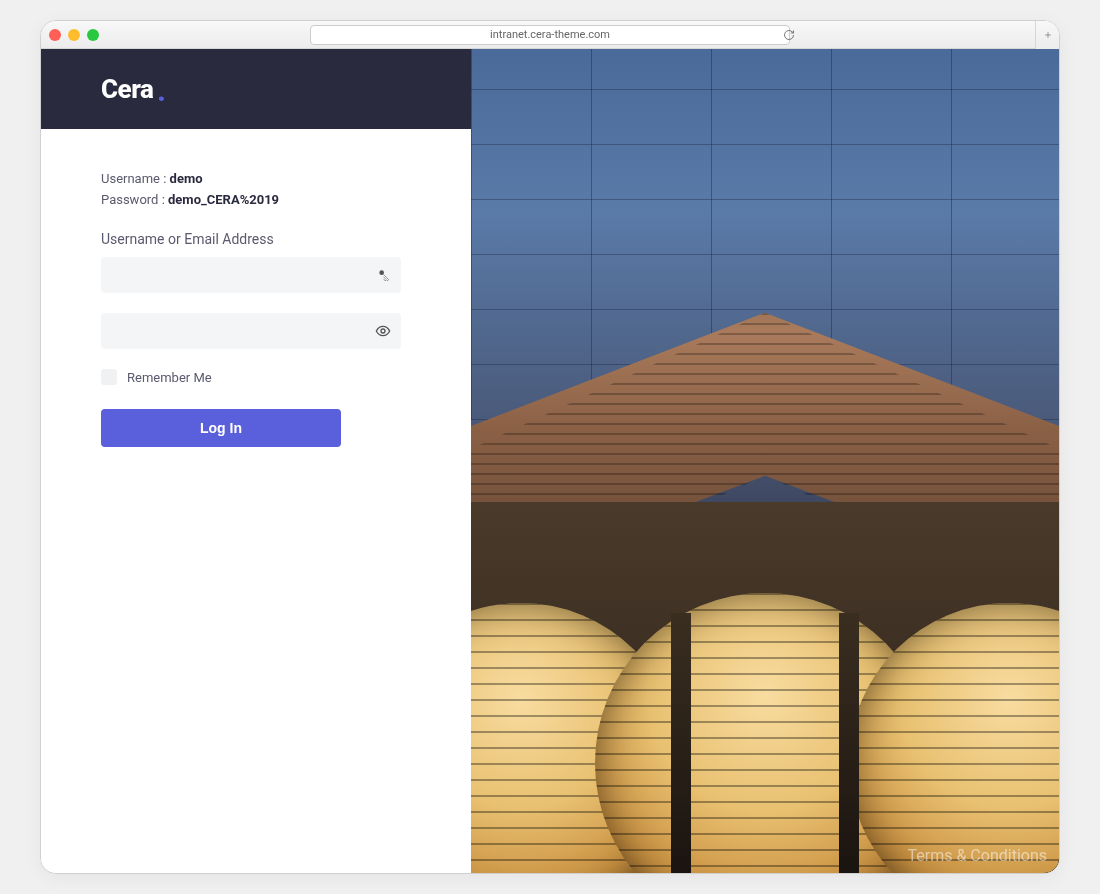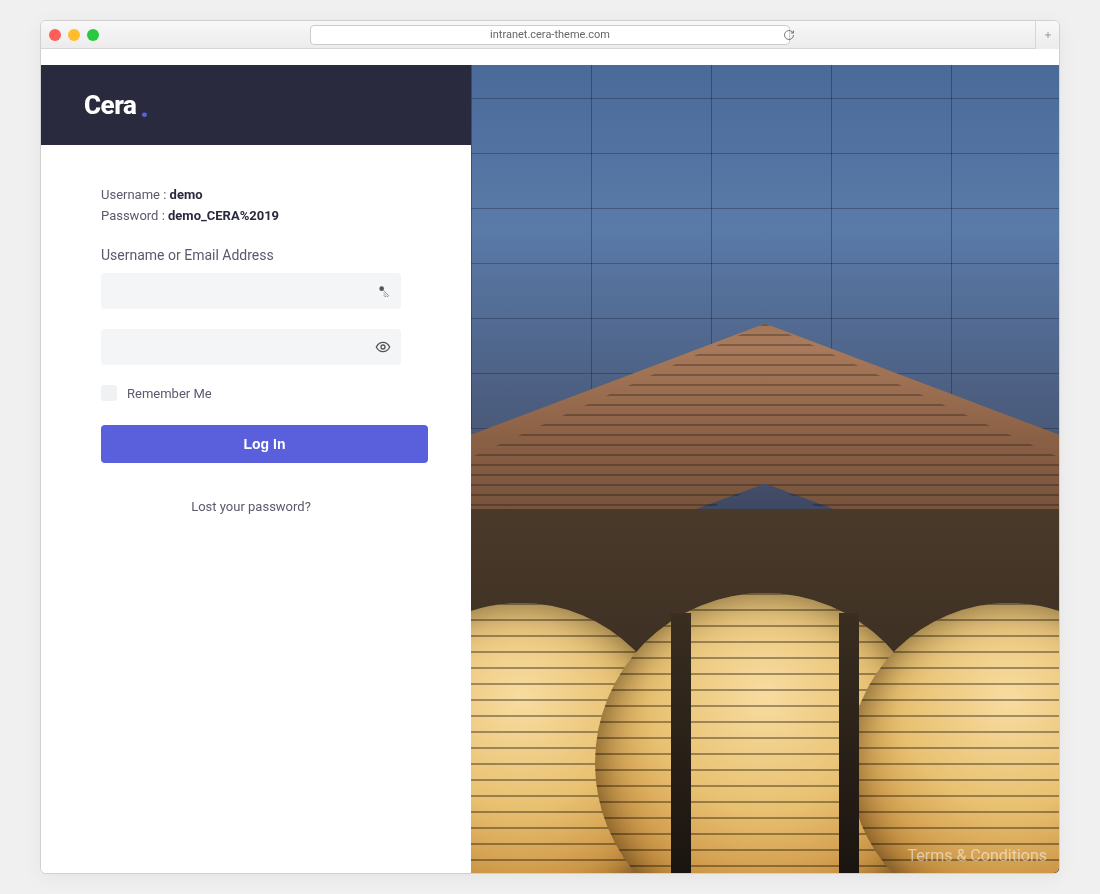--- a/index.html
+++ b/index.html
@@ -1,22 +1,22 @@
 <!DOCTYPE html>
 <html><head>
 <meta charset="utf-8">
 <style>
   * { box-sizing: border-box; margin: 0; padding: 0; }
   html, body { width: 1100px; height: 894px; font-family: -apple-system, BlinkMacSystemFont, "Segoe UI", Roboto, Helvetica, Arial, sans-serif; overflow: hidden; background:#f0f0f0;}
   
   .window {
     position: absolute; left: 40px; top: 20px; width: 1020px; height: 854px;
-    border: 1px solid #d0d0d0; border-radius: 6px; background: #fff; box-shadow: 0 4px 20px rgba(0,0,0,0.05);
+    border: 1px solid #d0d0d0; border-radius: 16px; background: #fff; box-shadow: 0 4px 20px rgba(0,0,0,0.05);
     overflow: hidden;
-    display: flex; flex-direction: column; gap: 16px;
+    display: flex; flex-direction: column;
   }
   .toolbar {
     height: 28px; background: linear-gradient(#f8f8f8,#ececec); border-bottom:1px solid #d6d6d6;
     display:flex; align-items:center; padding:0 8px; gap:6px; position:relative;
   }
   .traffic { display:flex; gap:7px; }
   .dot { width:12px; height:12px; border-radius:50%; }
   .dot.red { background:#ff5f57; } .dot.yellow{background:#ffbd2e;} .dot.green{background:#28c940;}
   .addr {
     position:absolute; left:50%; transform:translateX(-50%);
@@ -29,42 +29,42 @@
   }
   .newtab {
     position:absolute; right:0; top:0; width:24px;height:28px;
     border-left:1px solid #d6d6d6; display:flex;align-items:center;justify-content:center;
     color:#888; font-size:14px; background:linear-gradient(#f8f8f8,#ececec);
   }
   
   .page { flex:1; display:flex; }
   .left { width:430px; display:flex; flex-direction:column; background:#fff;}
   .logo-bar {
-    height:80px; background:#2a2a3f; display:flex; align-items:center; padding-left:43px;
+    height:80px; background:#2a2a3f; display:flex; align-items:center; padding-left:60px;
     color:#fff; font-weight:800; font-size:26px; letter-spacing:-0.5px;
   }
   .logo-dot { color:#5a5fdb; font-size:28px; margin-left:4px; font-weight:900; position:relative; top:2px;}
   .form-wrap { padding: 40px 60px 0 60px; color:#2a2a3f; }
   .hint { font-size:13px; line-height:1.6; color:#5a5a6e; margin-bottom:20px;}
   .hint b { color:#2a2a3f; font-weight:700;}
   .field-label { font-size:14px; color:#5a5a6e; margin-bottom:10px; display:block;}
   .field {
     position:relative; width:300px; height:36px; background:#f4f5f7; border-radius:4px;
     margin-bottom:20px; display:flex; align-items:center; padding:0 36px 0 10px;
   }
   .field input {
     border:none; background:transparent; width:100%; height:100%; font-size:13px; outline:none;
   }
   .field .icon-slot {
     position:absolute; right:10px; top:50%; transform:translateY(-50%); color:#555;
   }
   .remember { display:flex; align-items:flex-end; gap:10px; font-size:13px; color:#5a5a6e; margin-bottom:24px;}
   .chk { width:16px; height:16px; border-radius:3px; background:#f0f1f3; }
   .login-btn {
-    width:327px; height:38px; border:none; border-radius:4px; background:#5a5fdb; color:#fff;
+    width:240px; height:38px; border:none; border-radius:4px; background:#5a5fdb; color:#fff;
     font-size:14px; font-weight:600; cursor:pointer;
   }
   .lost { display:block; text-align:center; width:300px; margin-top:36px; font-size:13px; color:#5a5a6e; cursor:pointer;}
   
   .right { flex:1; position:relative; overflow:hidden; background:#1a1a2e;}
   .sky {
     position:absolute; inset:0;
     background: linear-gradient(180deg,#4a6a9a 0%, #5a7aa8 20%, #4a5a7a 45%, #3a3f55 60%);
   }
   .grid-lines::before, .grid-lines::after {
@@ -174,21 +174,20 @@
           </span>
         </div>
 
         <div class="remember">
           <div class="chk"></div>
           <span>Remember Me</span>
         </div>
 
         <button class="login-btn">Log In</button>
 
-        <a class="lost">Lost your password?</a>
       </div>
     </div>
 
     <div class="right">
       <div class="sky grid-lines"></div>
       <div class="roof"></div>
       <div class="rooflines"></div>
       <div class="underside"></div>
       <div class="arch left-a"></div>
       <div class="arch center-a"></div>

